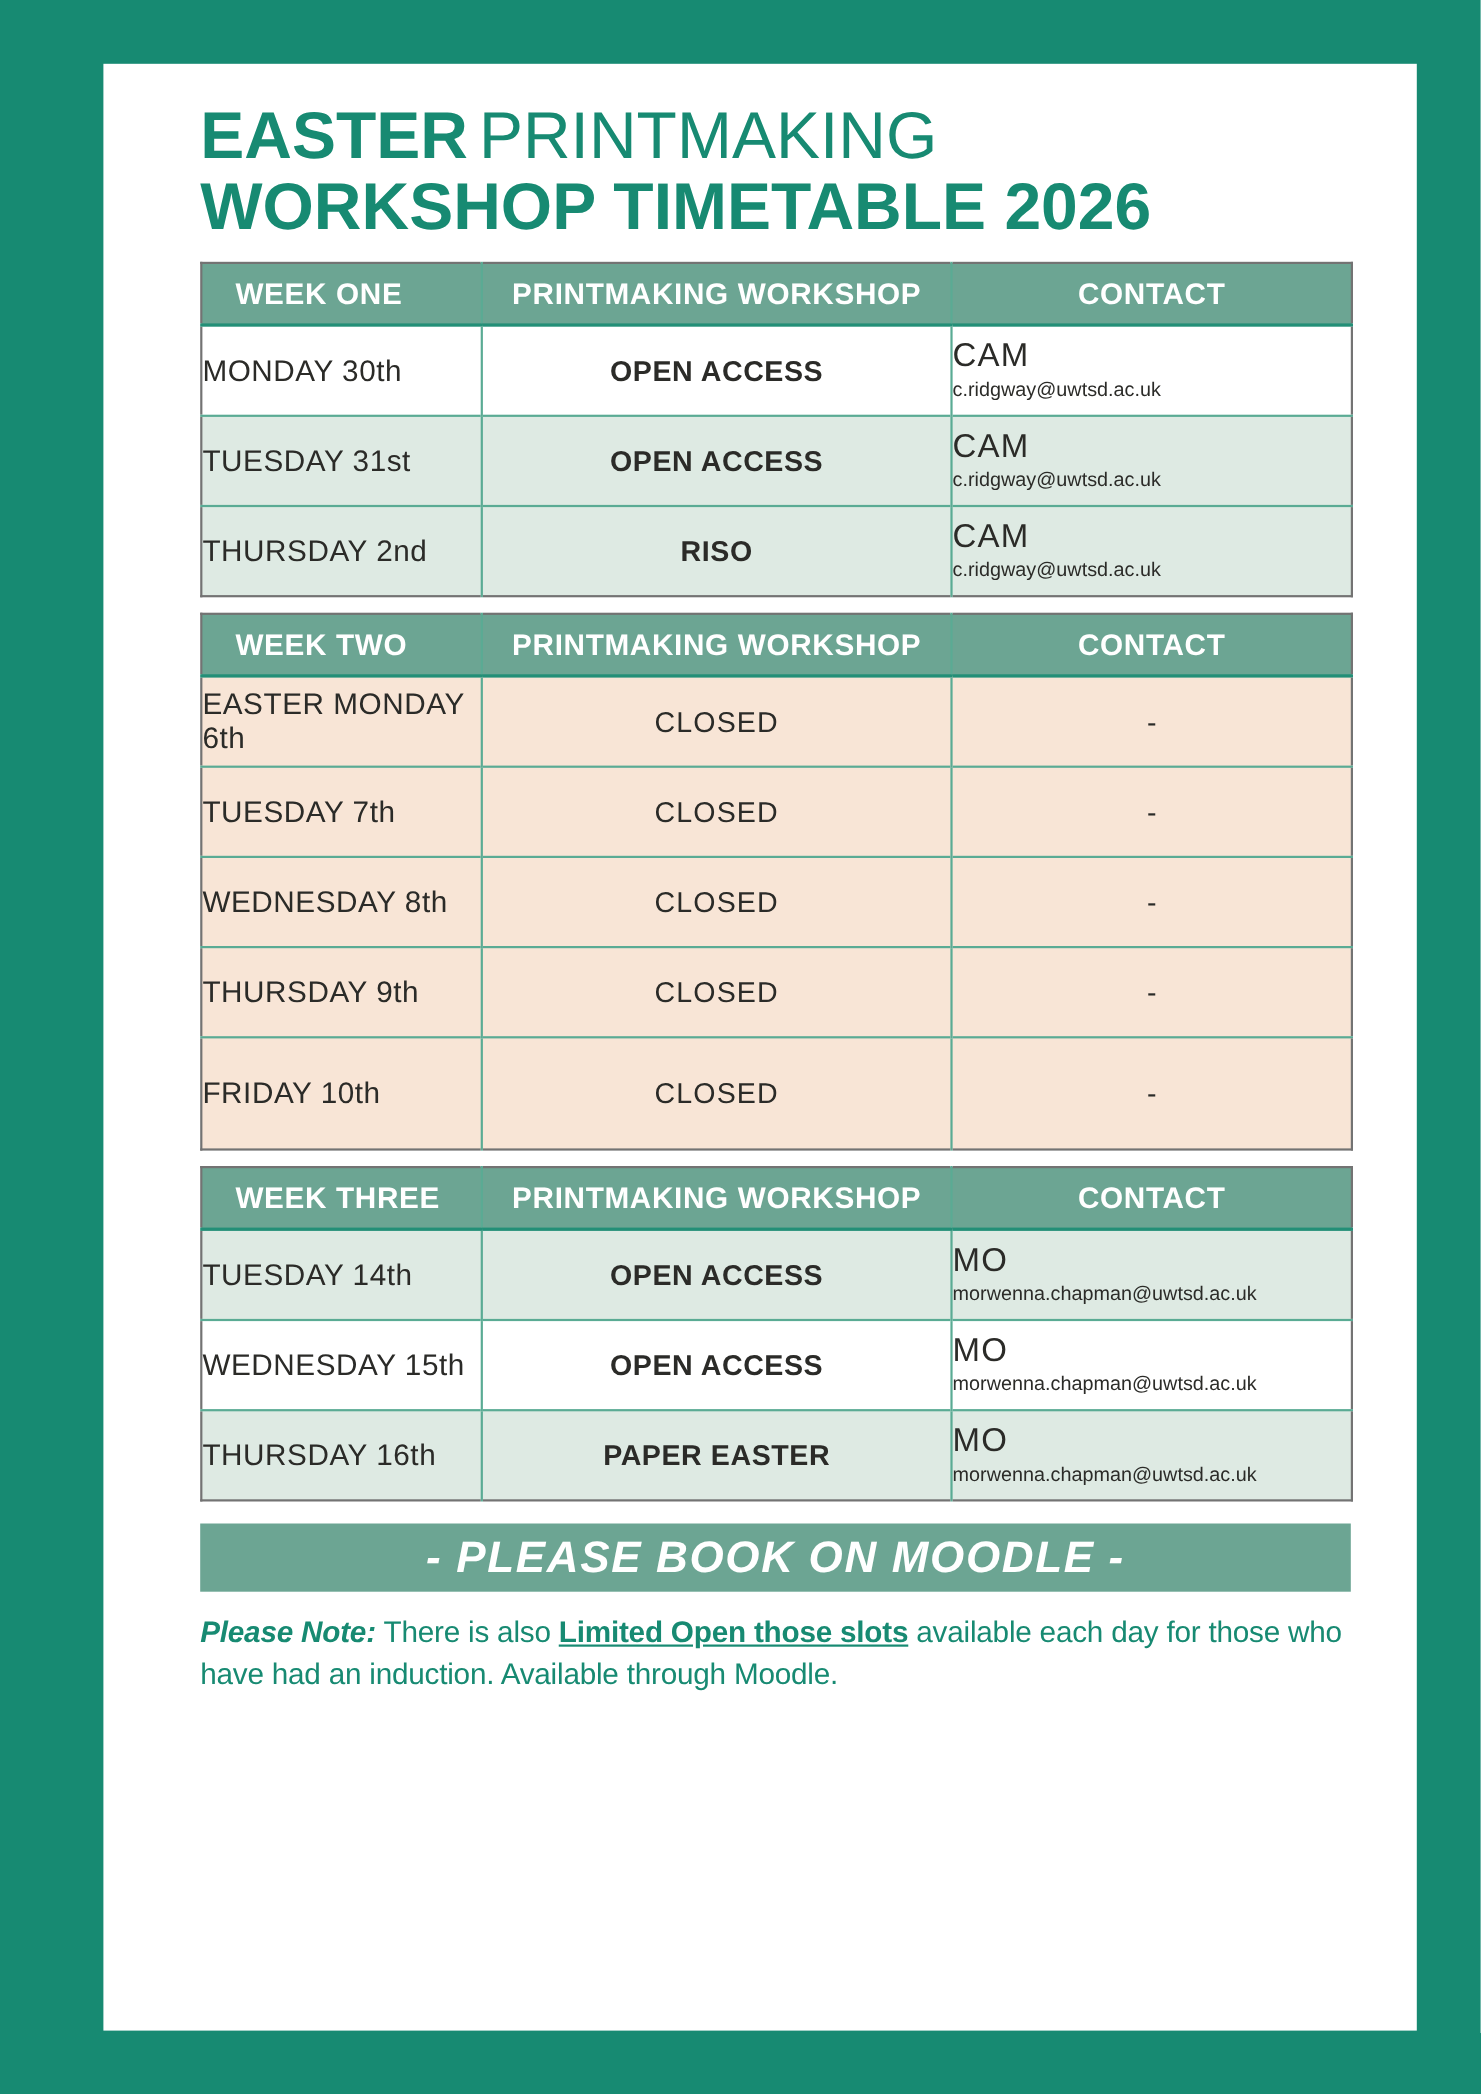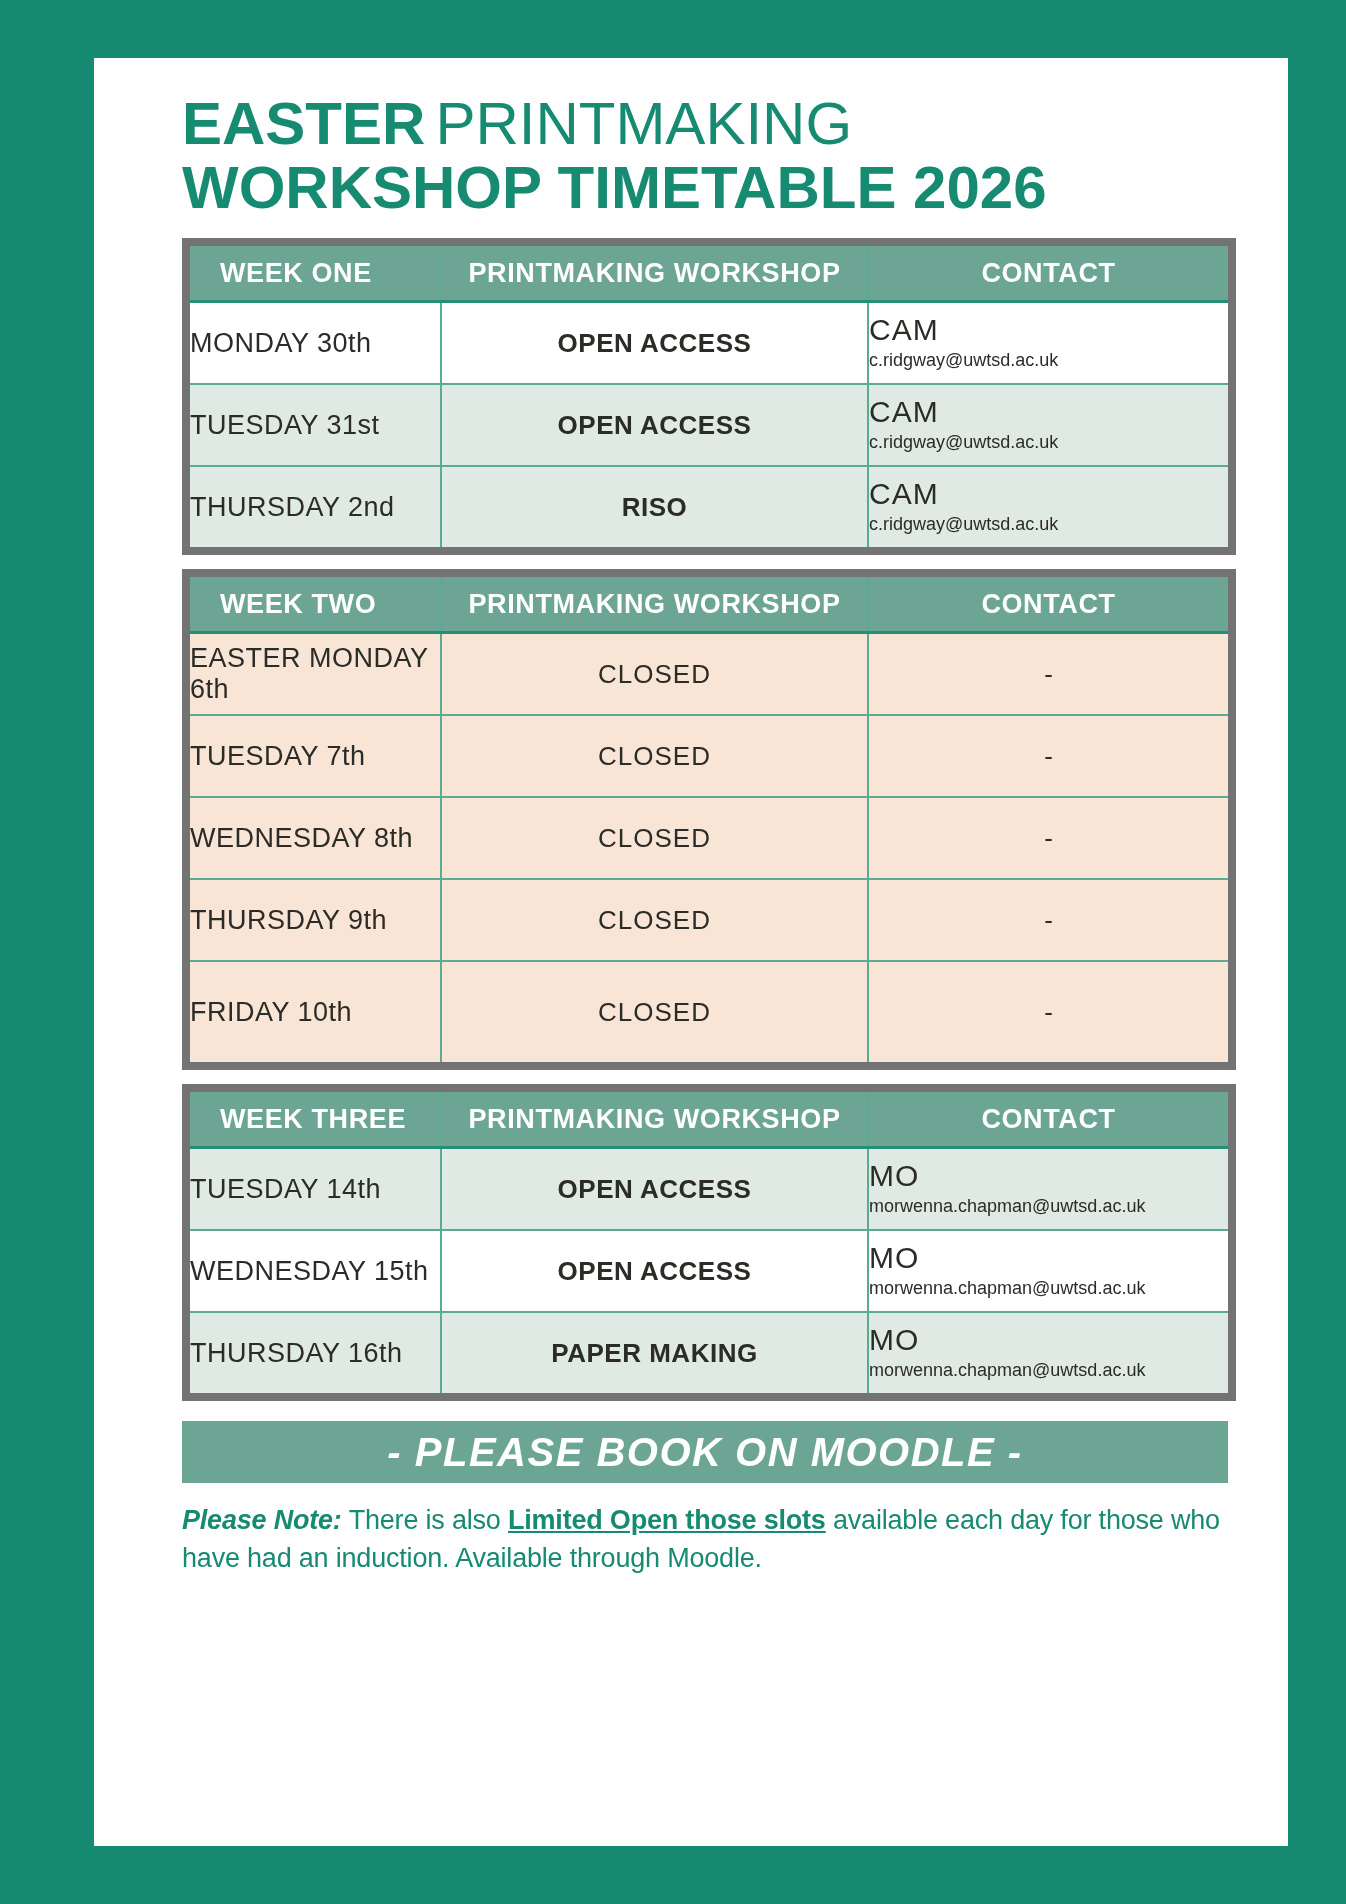--- a/index.html
+++ b/index.html
@@ -28,21 +28,21 @@
     margin:0 0 18px 0;
   }
   .title .t-bold{font-weight:700;}
   .title .t-light{font-weight:400;margin-left:10px;}
   .title .t-line2{font-weight:700;display:block;}
   
   table.tt{
     border-collapse:collapse;
     width:1046px;
     table-layout:fixed;
-    border:8px solid #737373;
+    border:2px solid #737373;
     margin-bottom:14px;
   }
   table.tt.last{margin-bottom:20px;}
   table.tt col.c1{width:255px;}
   table.tt col.c2{width:427px;}
   table.tt col.c3{width:364px;}
   table.tt th{
     background:#6CA593;
     color:#ffffff;
     font-size:27px;
@@ -227,21 +227,21 @@
       <tr class="row--white">
         <td class="day">WEDNESDAY 15th</td>
         <td class="workshop"><span class="w-bold">OPEN ACCESS</span></td>
         <td class="contact">
           <span class="c-name">MO</span>
           <span class="c-email">morwenna.chapman@uwtsd.ac.uk</span>
         </td>
       </tr>
       <tr class="row--mint">
         <td class="day">THURSDAY 16th</td>
-        <td class="workshop"><span class="w-bold">PAPER MAKING</span></td>
+        <td class="workshop"><span class="w-bold">PAPER EASTER</span></td>
         <td class="contact">
           <span class="c-name">MO</span>
           <span class="c-email">morwenna.chapman@uwtsd.ac.uk</span>
         </td>
       </tr>
     </tbody>
       </table>
 
     <div class="banner">
       <span>- PLEASE BOOK ON MOODLE -</span>

